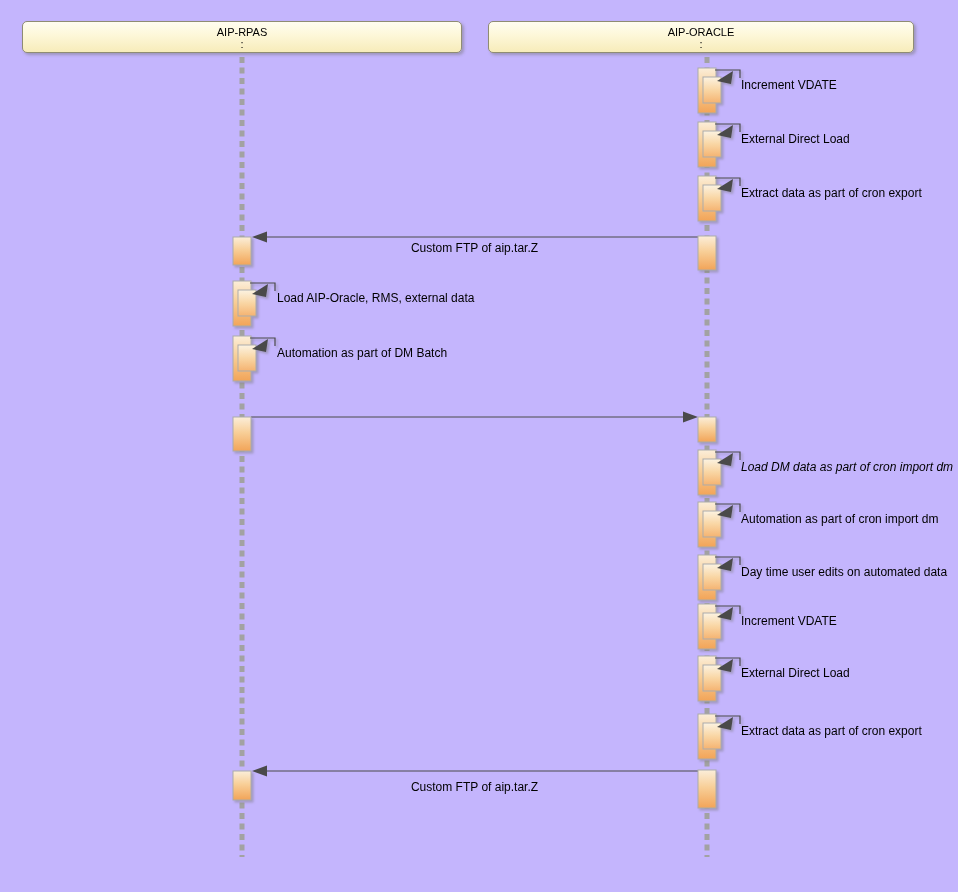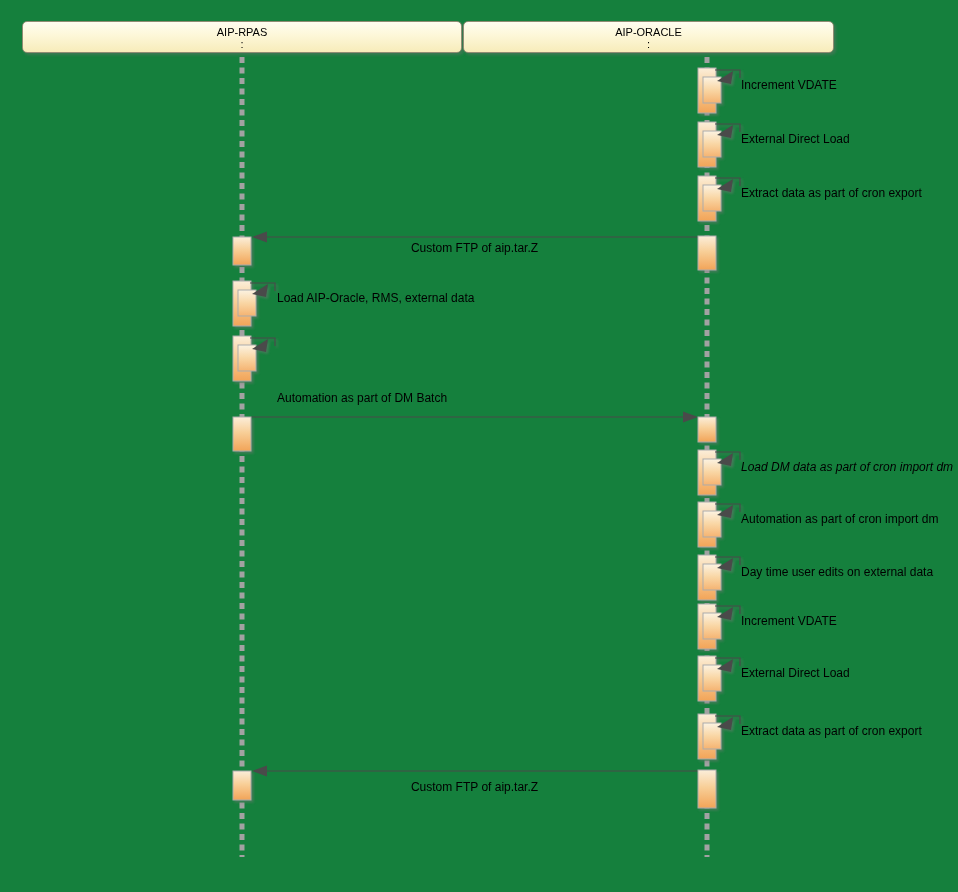--- a/index.html
+++ b/index.html
@@ -4,21 +4,21 @@
 <style>
   html,body{margin:0;padding:0;}
   body{
     background:#ffffff;
     font-family:"Liberation Sans", sans-serif;
     -webkit-font-smoothing:antialiased;
   }
   .diagram{
     position:relative;
     width:958px;height:892px;
-    background:#15803d;
+    background:#c4b5fd;
     overflow:hidden;
   }
   svg.layer{position:absolute;left:0;top:0;}
   .lifeline{
     stroke:#a2a2a2;
     stroke-width:5;
     stroke-dasharray:6 4.5;
     fill:none;
   }
   .msgline{stroke:#4b4b4b;stroke-width:1;fill:none;}
@@ -120,32 +120,32 @@
     <use href="#selfmsg" x="698" y="714" class="bar-shadow"></use>
 
     <use href="#selfmsg" x="233" y="281" class="bar-shadow"></use>
     <use href="#selfmsg" x="233" y="336" class="bar-shadow"></use>
   </svg>
 
   <div class="actor" style="left:22px;top:21px;width:440px;">
     <span class="name">AIP-RPAS</span>
     <span class="inst">:</span>
   </div>
-  <div class="actor" style="left:463px;top:21px;width:371px;">
+  <div class="actor" style="left:488px;top:21px;width:426px;">
     <span class="name">AIP-ORACLE</span>
     <span class="inst">:</span>
   </div>
 
   <div class="msg-label" style="left:741px;top:78px;">Increment VDATE</div>
   <div class="msg-label" style="left:741px;top:132px;">External Direct Load</div>
   <div class="msg-label" style="left:741px;top:186px;">Extract data as part of cron export</div>
   <div class="msg-label centered" style="left:252px;top:241px;width:445px;">Custom FTP of aip.tar.Z</div>
   <div class="msg-label" style="left:277px;top:291px;text-align:center;">Load AIP-Oracle, RMS, external data</div>
-  <div class="msg-label" style="left:277px;top:346px;margin-top:45px;">Automation as part of DM Batch</div>
+  <div class="msg-label" style="left:277px;top:346px;">Automation as part of DM Batch</div>
   <div class="msg-label" style="left:741px;top:460px;font-style:italic;">Load DM data as part of cron import dm</div>
   <div class="msg-label" style="left:741px;top:512px;">Automation as part of cron import dm</div>
-  <div class="msg-label" style="left:741px;top:565px;">Day time user edits on external data</div>
+  <div class="msg-label" style="left:741px;top:565px;">Day time user edits on automated data</div>
   <div class="msg-label" style="left:741px;top:614px;">Increment VDATE</div>
   <div class="msg-label" style="left:741px;top:666px;">External Direct Load</div>
   <div class="msg-label" style="left:741px;top:724px;">Extract data as part of cron export</div>
   <div class="msg-label centered" style="left:252px;top:780px;width:445px;">Custom FTP of aip.tar.Z</div>
 
 </div>
 
 </body></html>

